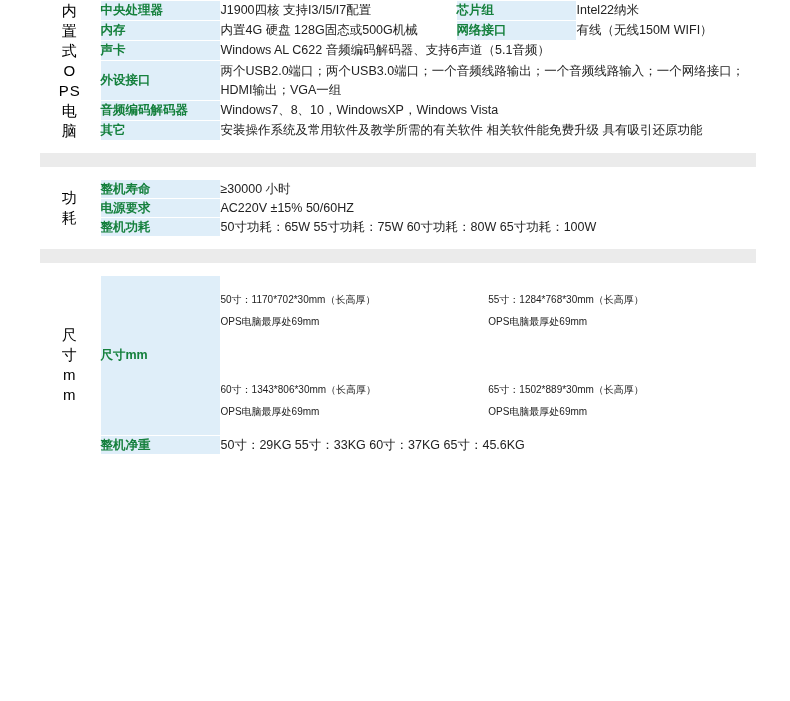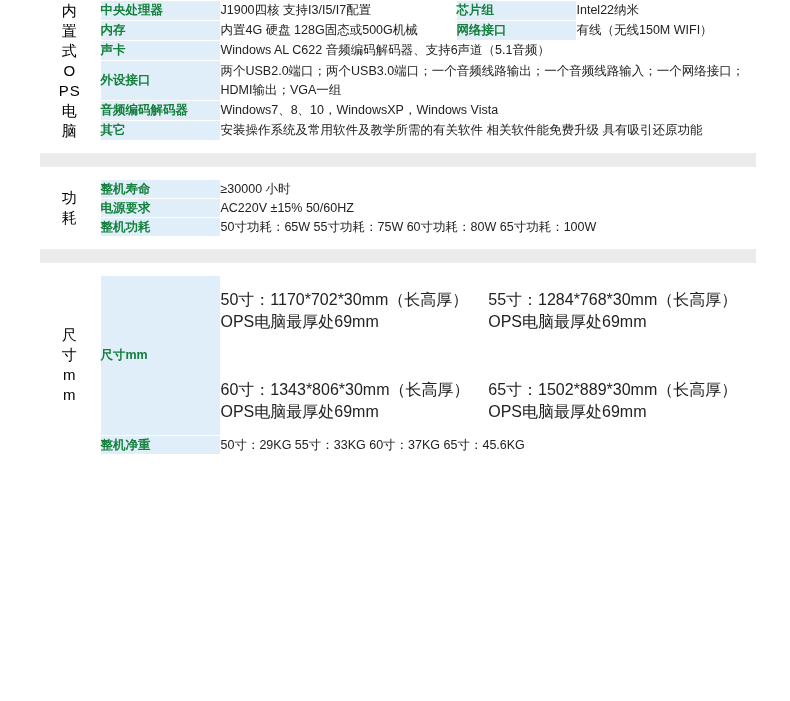--- a/index.html
+++ b/index.html
@@ -76,21 +76,21 @@
     flex-wrap: wrap;
     width: 100%;
   }
   .dim-cell {
     width: 50%;
     box-sizing: border-box;
     padding: 6px 0 6px 0;
   }
   .dim-line {
     line-height: 22px;
-    font-size: 16px;
+    font-size: 10px;
     color: #222;
   }
   .dim-block-top { margin-bottom: 34px; }
   .tall-lbl {
     height: 160px;
   }
 </style>
 </head>
 <body>
 

